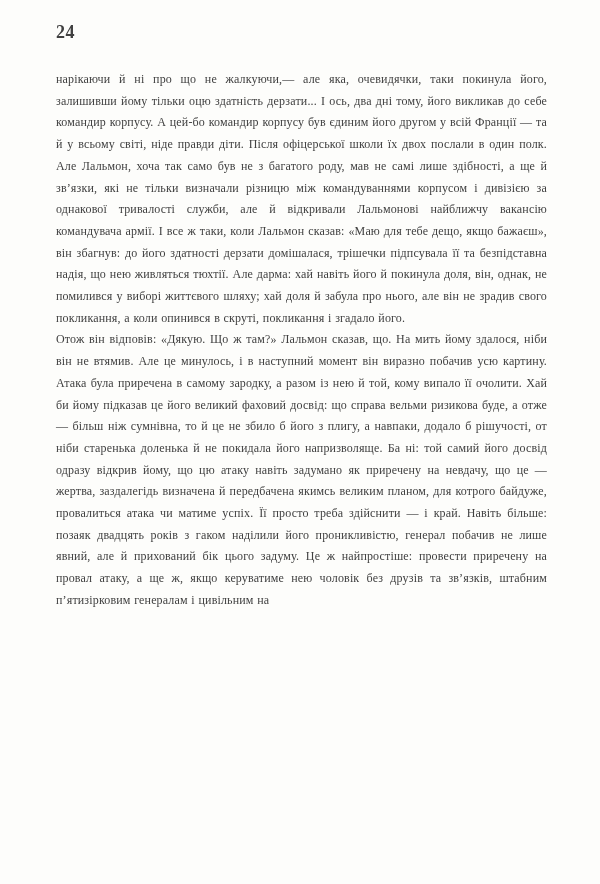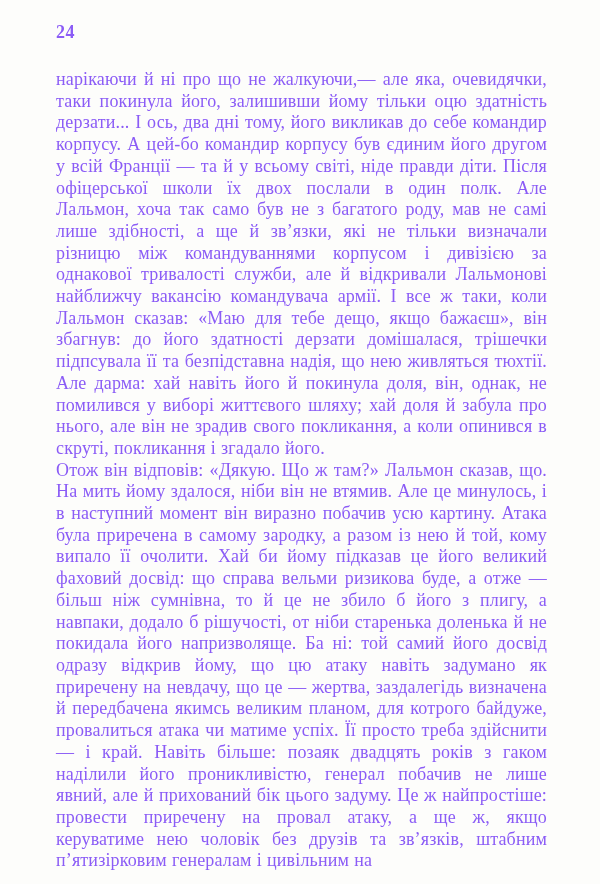--- a/index.html
+++ b/index.html
@@ -12,31 +12,31 @@
     background: #fdfdfb;
     overflow: hidden;
   }
   .page {
     box-sizing: border-box;
     width: 600px;
     height: 884px;
     padding: 22px 53px 12px 56px;
     background: #fdfdfb;
     font-family: "Liberation Serif", "DejaVu Serif", serif;
-    color: #8b5cf6;
+    color: #404040;
   }
   .page-number {
     font-size: 18px;
     font-weight: bold;
     letter-spacing: 0.5px;
     margin: 0 0 26px 0;
   }
   .text-block p {
     margin: 0;
-    font-size: 18px;
+    font-size: 12px;
     line-height: 21.7px;
     text-align: justify;
     letter-spacing: 0.15px;
     word-spacing: 0.5px;
   }
 </style>
 </head>
 <body>
 
 <div class="page">

